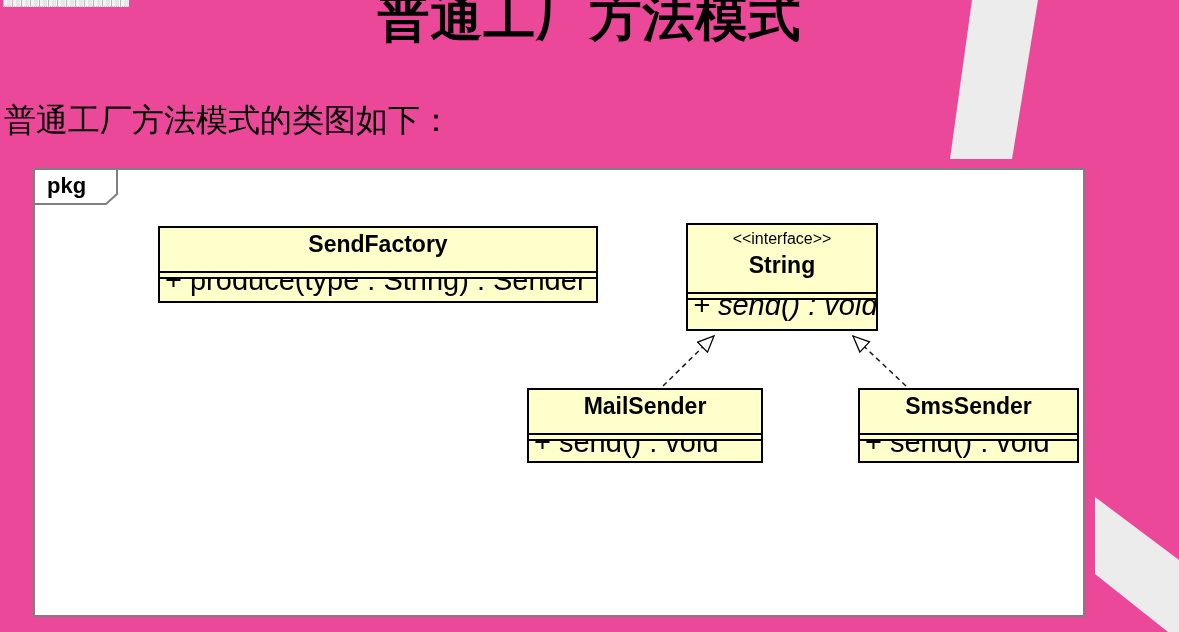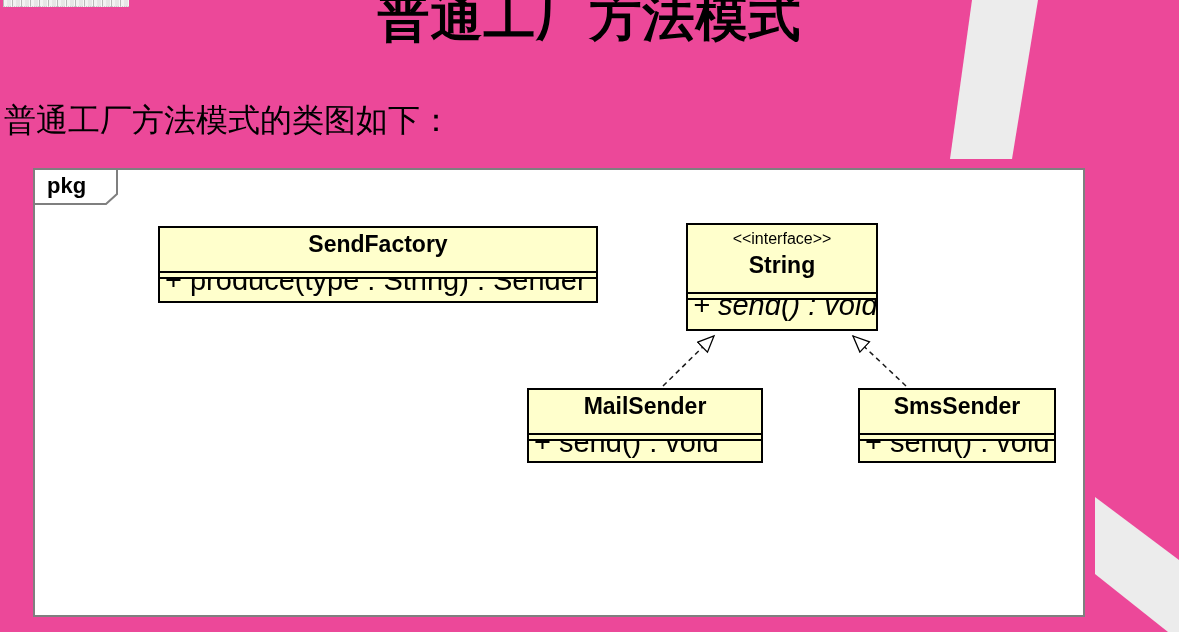--- a/index.html
+++ b/index.html
@@ -73,21 +73,21 @@
     display:flex;align-items:center;
     font-size:29px;color:#000;
     padding:1px 2px 20px 5px;
     white-space:nowrap;overflow:hidden;
   }
   .uml-methods.italic{font-style:italic;}
   
   .box-sendfactory{left:158px;top:226px;width:440px;height:77px;}
   .box-sender{left:686px;top:223px;width:192px;height:108px;}
   .box-mailsender{left:527px;top:388px;width:236px;height:75px;}
-  .box-smssender{left:858px;top:388px;width:198px;height:75px;}
+  .box-smssender{left:858px;top:388px;width:221px;height:75px;}
 </style>
 </head>
 <body>
 
 <div class="stage">
 
   <svg class="bg-svg" viewBox="0 0 1179 632" xmlns="http://www.w3.org/2000/svg">
     <polygon points="972,0 1038,0 1012,159 950,159" fill="#ECECEC"></polygon>
     <polygon points="1095,497 1179,560 1179,632 1168,632 1095,574" fill="#ECECEC"></polygon>
   </svg>

